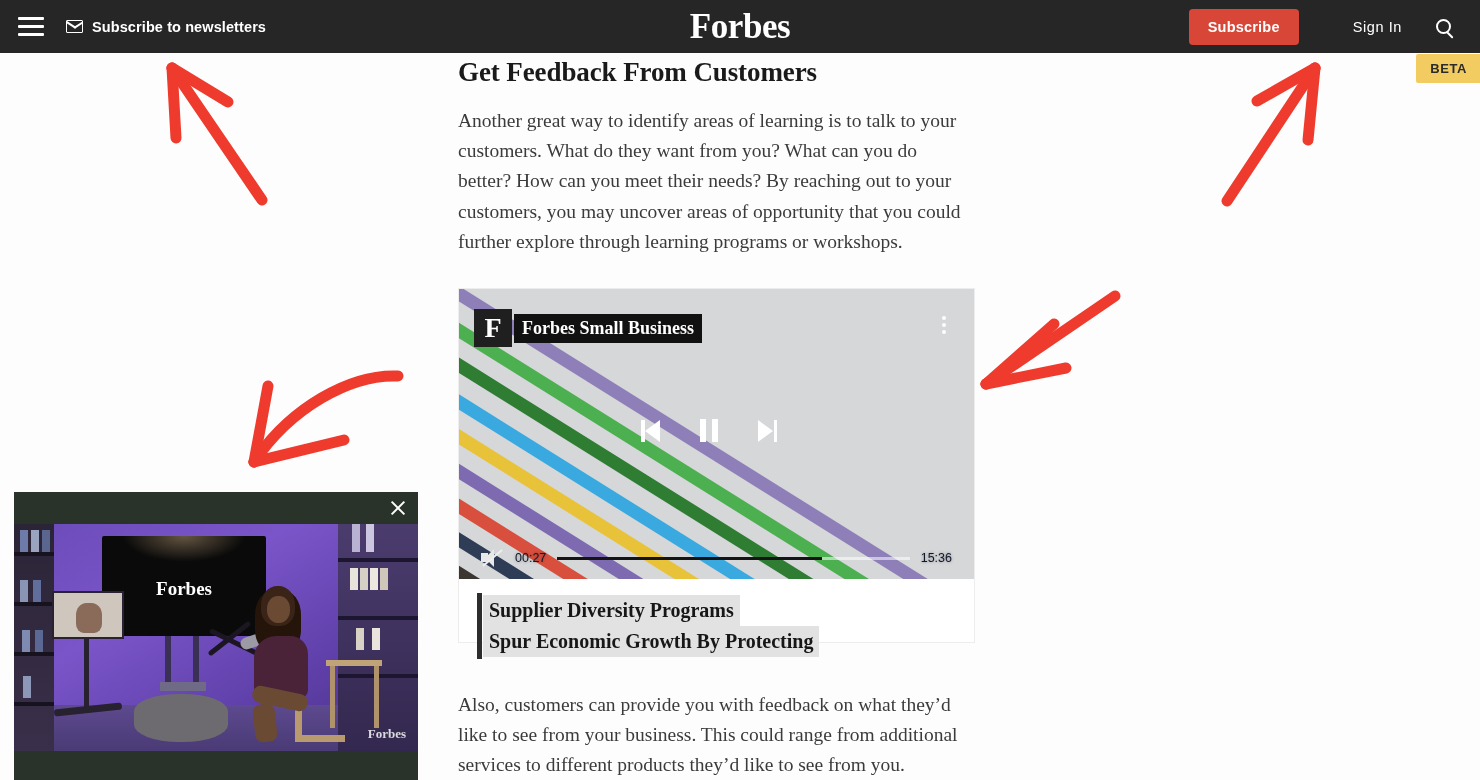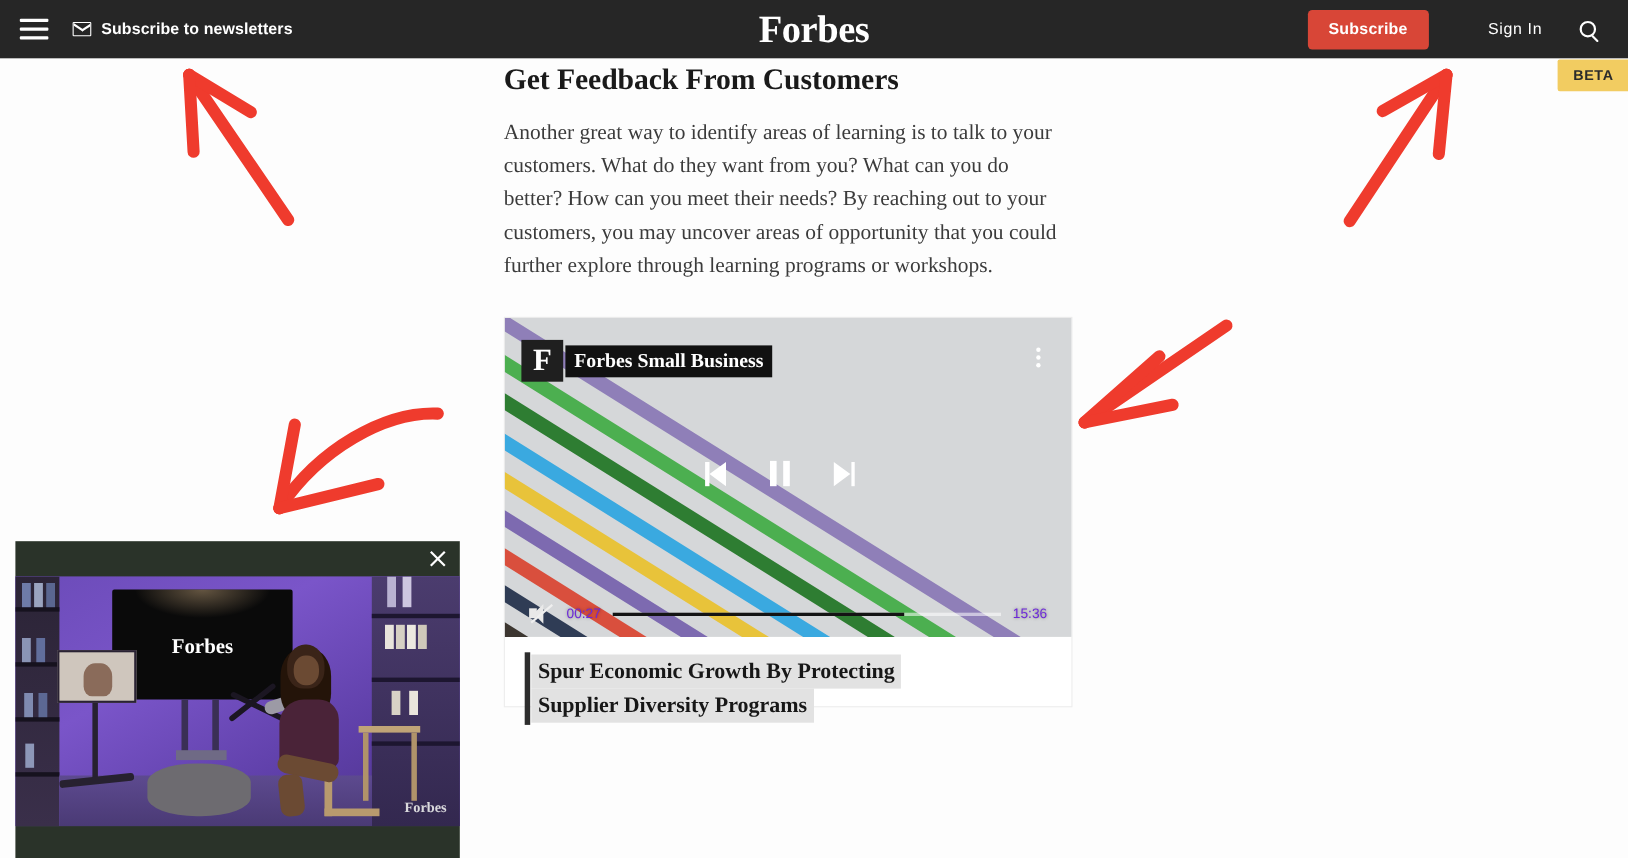--- a/index.html
+++ b/index.html
@@ -99,21 +99,21 @@
 
   .vid-bottom { position: absolute; left: 0; right: 0; bottom: 11px;
      display: flex; align-items: center; padding: 0 22px; gap: 11px; }
   .mute-icon { position: relative; width: 23px; height: 20px; cursor: pointer; flex: none; }
   .spk { position: absolute; left: 0; top: 5px; width: 7px; height: 9px; background: #e9e9e9; }
   .spk2 { position: absolute; left: 4px; top: 1px; width: 0; height: 0;
      border-top: 9px solid transparent; border-bottom: 9px solid transparent;
      border-right: 9px solid #e9e9e9; }
   .slash { position: absolute; left: -1px; top: 9px; width: 25px; height: 2px;
      background: #efefef; transform: rotate(-40deg); }
-  .t-cur, .t-dur { color: #6d28d9; font-size: 12.5px; font-family: "Liberation Sans", sans-serif;
+  .t-cur, .t-dur { color: #0f172a; font-size: 12.5px; font-family: "Liberation Sans", sans-serif;
      flex: none; text-shadow: 0 0 3px rgba(0,0,0,.4); }
   .progress { flex: 1; height: 3px; background: rgba(255,255,255,.55); position: relative;
      cursor: pointer; }
   .progress .played { position: absolute; left: 0; top: 0; height: 3px; background: #141414; }
 
   .vid-caption { position: relative; padding: 16px 18px 18px 24px; }
   .vid-caption .accent { position: absolute; left: 18px; top: 14px; bottom: 16px;
      width: 5px; background: #2d2d2d; }
   .cap-line { display: inline-block; background: #e2e2e2; color: #171717;
      font-family: "Liberation Serif", serif; font-weight: bold; font-size: 20px;
@@ -274,25 +274,26 @@
         <span class="t-cur">00:27</span>
         <span class="progress">
           <span class="played" style="width: 75%;"></span>
         </span>
         <span class="t-dur">15:36</span>
       </div>
     </div>
 
     <div class="vid-caption">
       <span class="accent"></span>
+      <div><span class="cap-line">Supplier Diversity Programs</span></div>
       <div><span class="cap-line">Spur Economic Growth By Protecting</span></div>
-      <div><span class="cap-line">Supplier Diversity Programs</span></div>
     </div>
   </div>
 
+  <p class="article-p below" style="position:absolute;left:458px;top:668px;width:515px;">Also, customers can provide you with feedback on what they’d like to see from your business. This could range from additional services to different products they’d like to see from you.</p>
 
   <div id="float-player">
     <span class="fp-close"></span>
     <div class="fp-stage">
       <div class="shelf-l">
         <i style="top:28px"></i>
           <i style="top:78px"></i>
           <i style="top:128px"></i>
           <i style="top:178px"></i>
         <span class="book" style="left:6px;  top:6px;  background:#6e7ba8;"></span>

